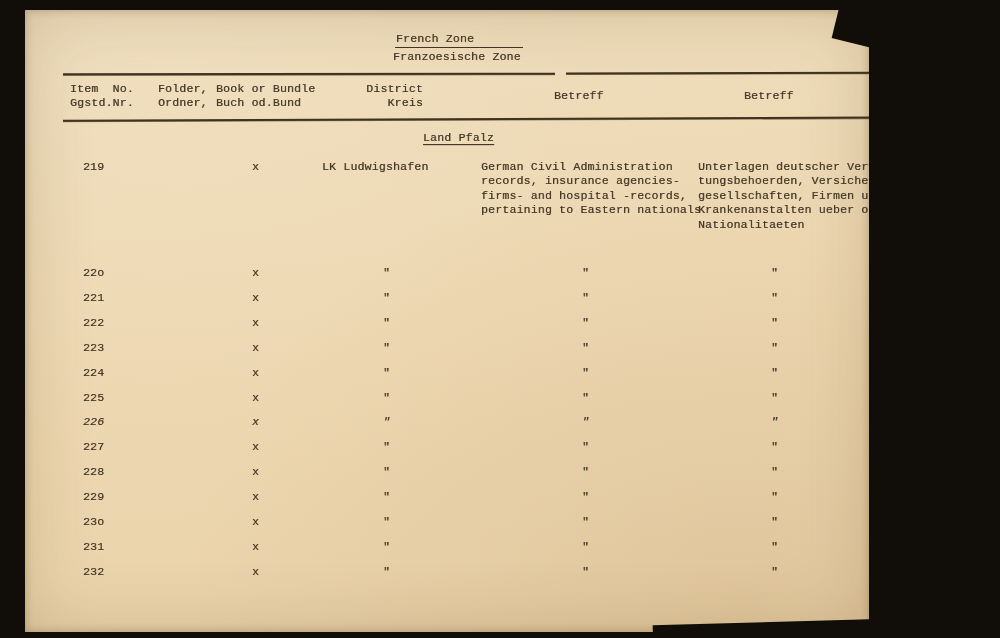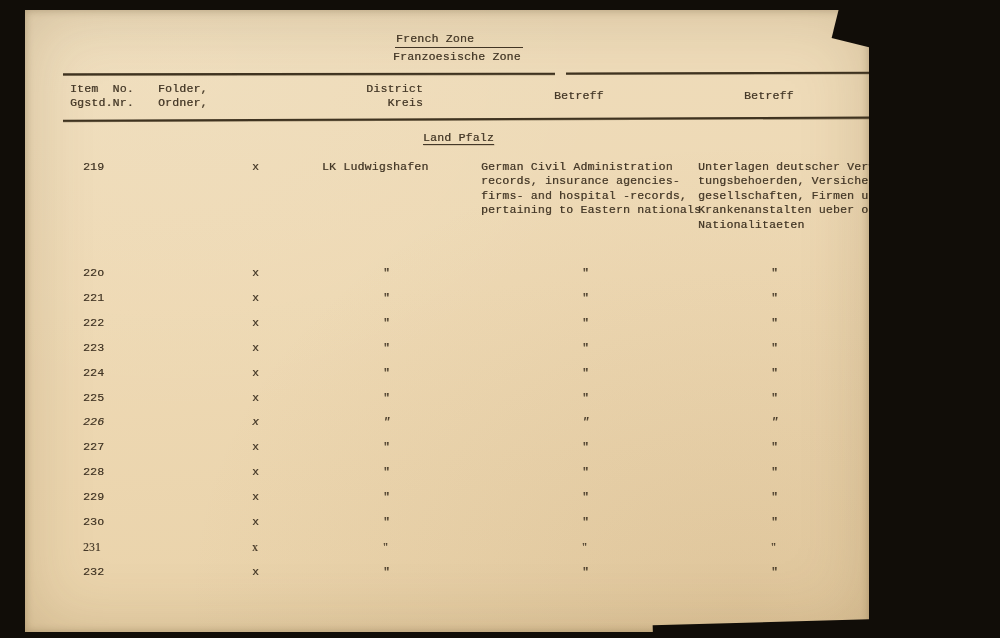--- a/index.html
+++ b/index.html
@@ -67,20 +67,21 @@
 
   <div class="tw" style="left:371px; top:22px; width:126px;">French Zone</div>
   <div class="title-underline" style="left:370px; top:37px; width:128px;"></div>
   <div class="tw" style="left:368px; top:40px;">Franzoesische Zone</div>
 
   <div class="rule dark" style="left:38px; top:63px; width:492px; transform:rotate(-0.08deg);"></div>
   <div class="rule dark" style="left:541px; top:62px; width:390px; transform:rotate(-0.12deg);"></div>
 
   <div class="tw" style="left:45px; top:72px;"><span>Item  No.</span><br><span>Ggstd.Nr.</span></div>
   <div class="tw" style="left:133px; top:72px;"><span>Folder,</span><br><span>Ordner,</span></div>
+  <div class="tw" style="left:191px; top:72px;"><span>Book or Bundle</span><br><span>Buch od.Bund</span></div>
   <div class="tw center" style="left:322px; top:72px; width:76px;"><span>District</span><br><span>Kreis</span></div>
   <div class="tw" style="left:529px; top:79px;">Betreff</div>
   <div class="tw" style="left:719px; top:79px;">Betreff</div>
 
   <div class="rule dark" style="left:38px; top:108px; width:894px; transform:rotate(-0.22deg);"></div>
 
   <div class="tw u" style="left:398px; top:121px;">Land Pfalz</div>
 
   <div>
     <div class="tw" style="left:58px;  top:150px;">219</div>
@@ -179,21 +180,21 @@
   </div>
 
   <div class="ditto-row" style="top: 482px;">
     <span class="tw cell c-item">23o</span>
     <span class="tw cell c-x">x</span>
     <span class="tw cell c-d1">"</span>
     <span class="tw cell c-d2">"</span>
     <span class="tw cell c-d3">"</span>
   </div>
 
-  <div class="ditto-row" style="top: 506.9px; font-family: Liberation Serif, serif;">
+  <div class="ditto-row" style="top: 506.9px;">
     <span class="tw cell c-item">231</span>
     <span class="tw cell c-x">x</span>
     <span class="tw cell c-d1">"</span>
     <span class="tw cell c-d2">"</span>
     <span class="tw cell c-d3">"</span>
   </div>
 
   <div class="ditto-row" style="top: 531.8px;">
     <span class="tw cell c-item">232</span>
     <span class="tw cell c-x">x</span>

